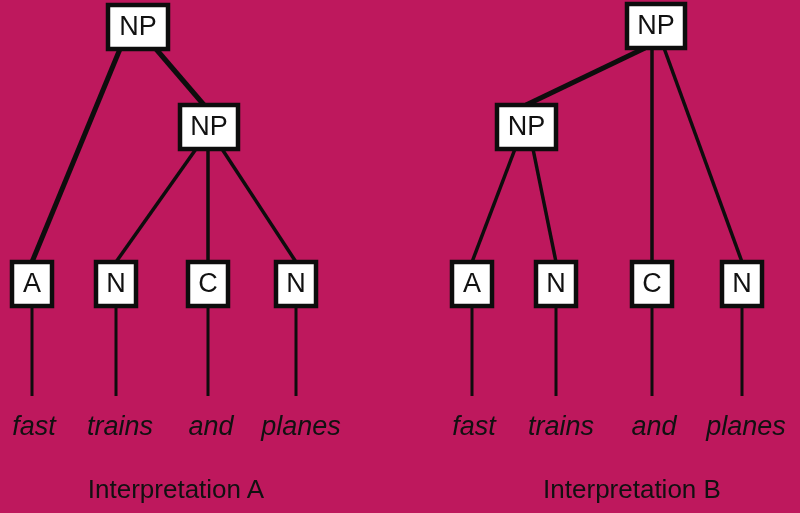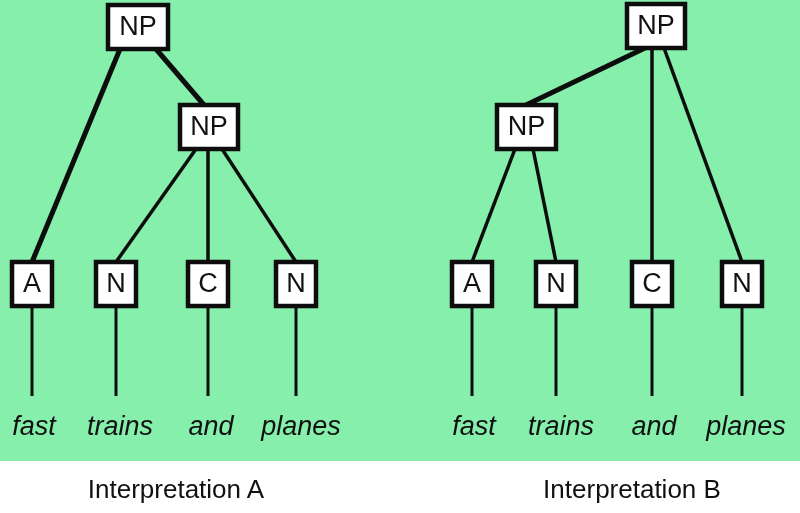--- a/index.html
+++ b/index.html
@@ -11,22 +11,22 @@
   body {
     width: 800px;
     height: 513px;
     overflow: hidden;
     font-family: "Liberation Sans", sans-serif;
     color: #000000;
   }
   #figure {
     position: relative;
     width: 800px;
-    height: 461px;
-    background: #86efac;
+    height: 513px;
+    background: #be185d;
   }
   svg#tree-canvas {
     position: absolute;
     left: 0;
     top: 0;
     width: 800px;
     height: 513px;
     display: block;
   }
   .edge-line {

